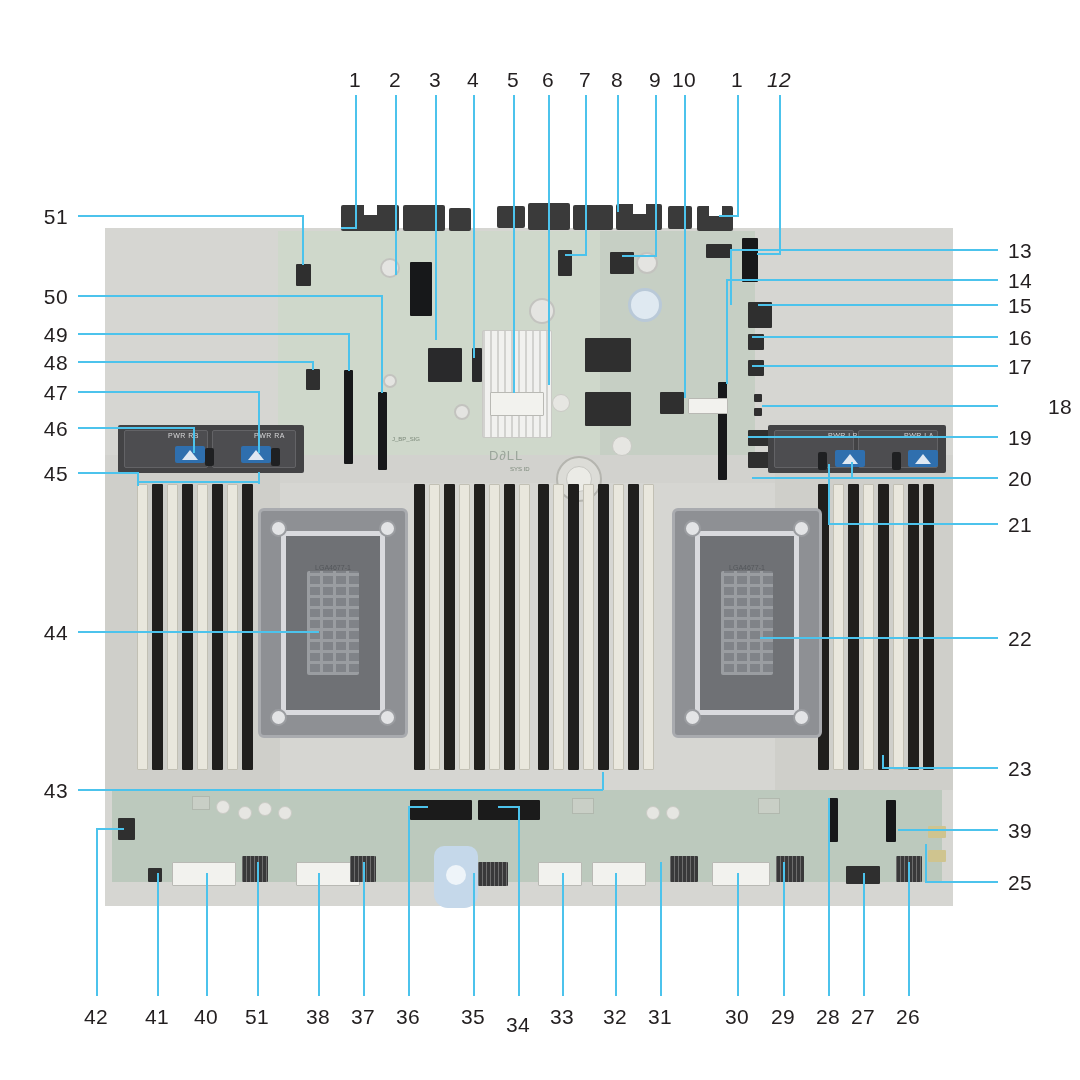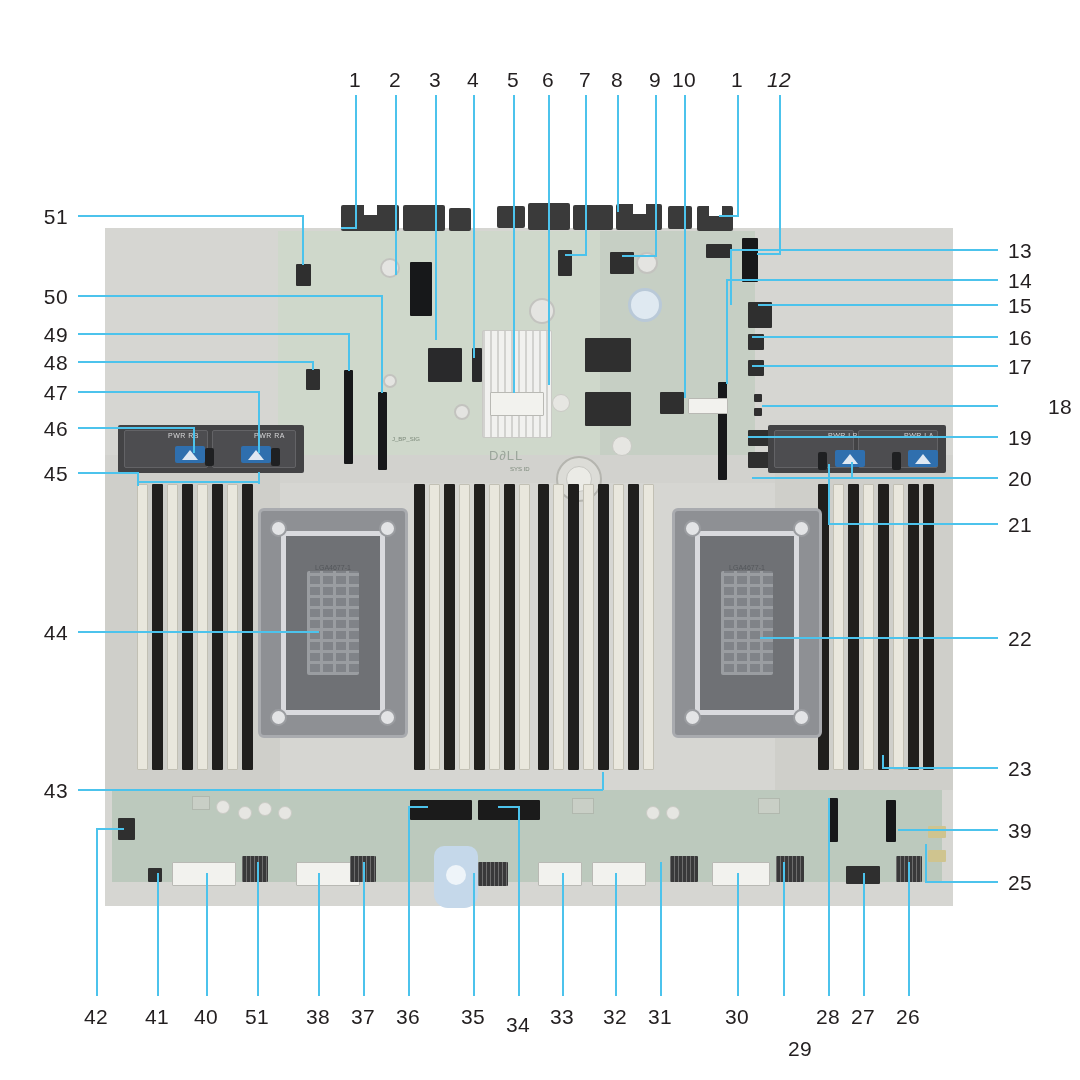--- a/index.html
+++ b/index.html
@@ -660,19 +660,19 @@
     <div class="callout-label c-bottom" style="left:257px;top:1006px;">51</div>
     <div class="callout-label c-bottom" style="left:318px;top:1006px;">38</div>
     <div class="callout-label c-bottom" style="left:363px;top:1006px;">37</div>
     <div class="callout-label c-bottom" style="left:408px;top:1006px;">36</div>
     <div class="callout-label c-bottom" style="left:473px;top:1006px;">35</div>
     <div class="callout-label c-bottom" style="left:518px;top:1006px;margin-top:8px;">34</div>
     <div class="callout-label c-bottom" style="left:562px;top:1006px;">33</div>
     <div class="callout-label c-bottom" style="left:615px;top:1006px;">32</div>
     <div class="callout-label c-bottom" style="left:660px;top:1006px;">31</div>
     <div class="callout-label c-bottom" style="left:737px;top:1006px;">30</div>
-    <div class="callout-label c-bottom" style="left:783px;top:1038px;margin-left:17px;">29</div>
+    <div class="callout-label c-bottom" style="left:783px;top:1006px;">29</div>
     <div class="callout-label c-bottom" style="left:828px;top:1006px;">28</div>
     <div class="callout-label c-bottom" style="left:863px;top:1006px;">27</div>
     <div class="callout-label c-bottom" style="left:908px;top:1006px;text-align:center;">26</div>
   </div>
 
 </div>
 
 </body></html>

